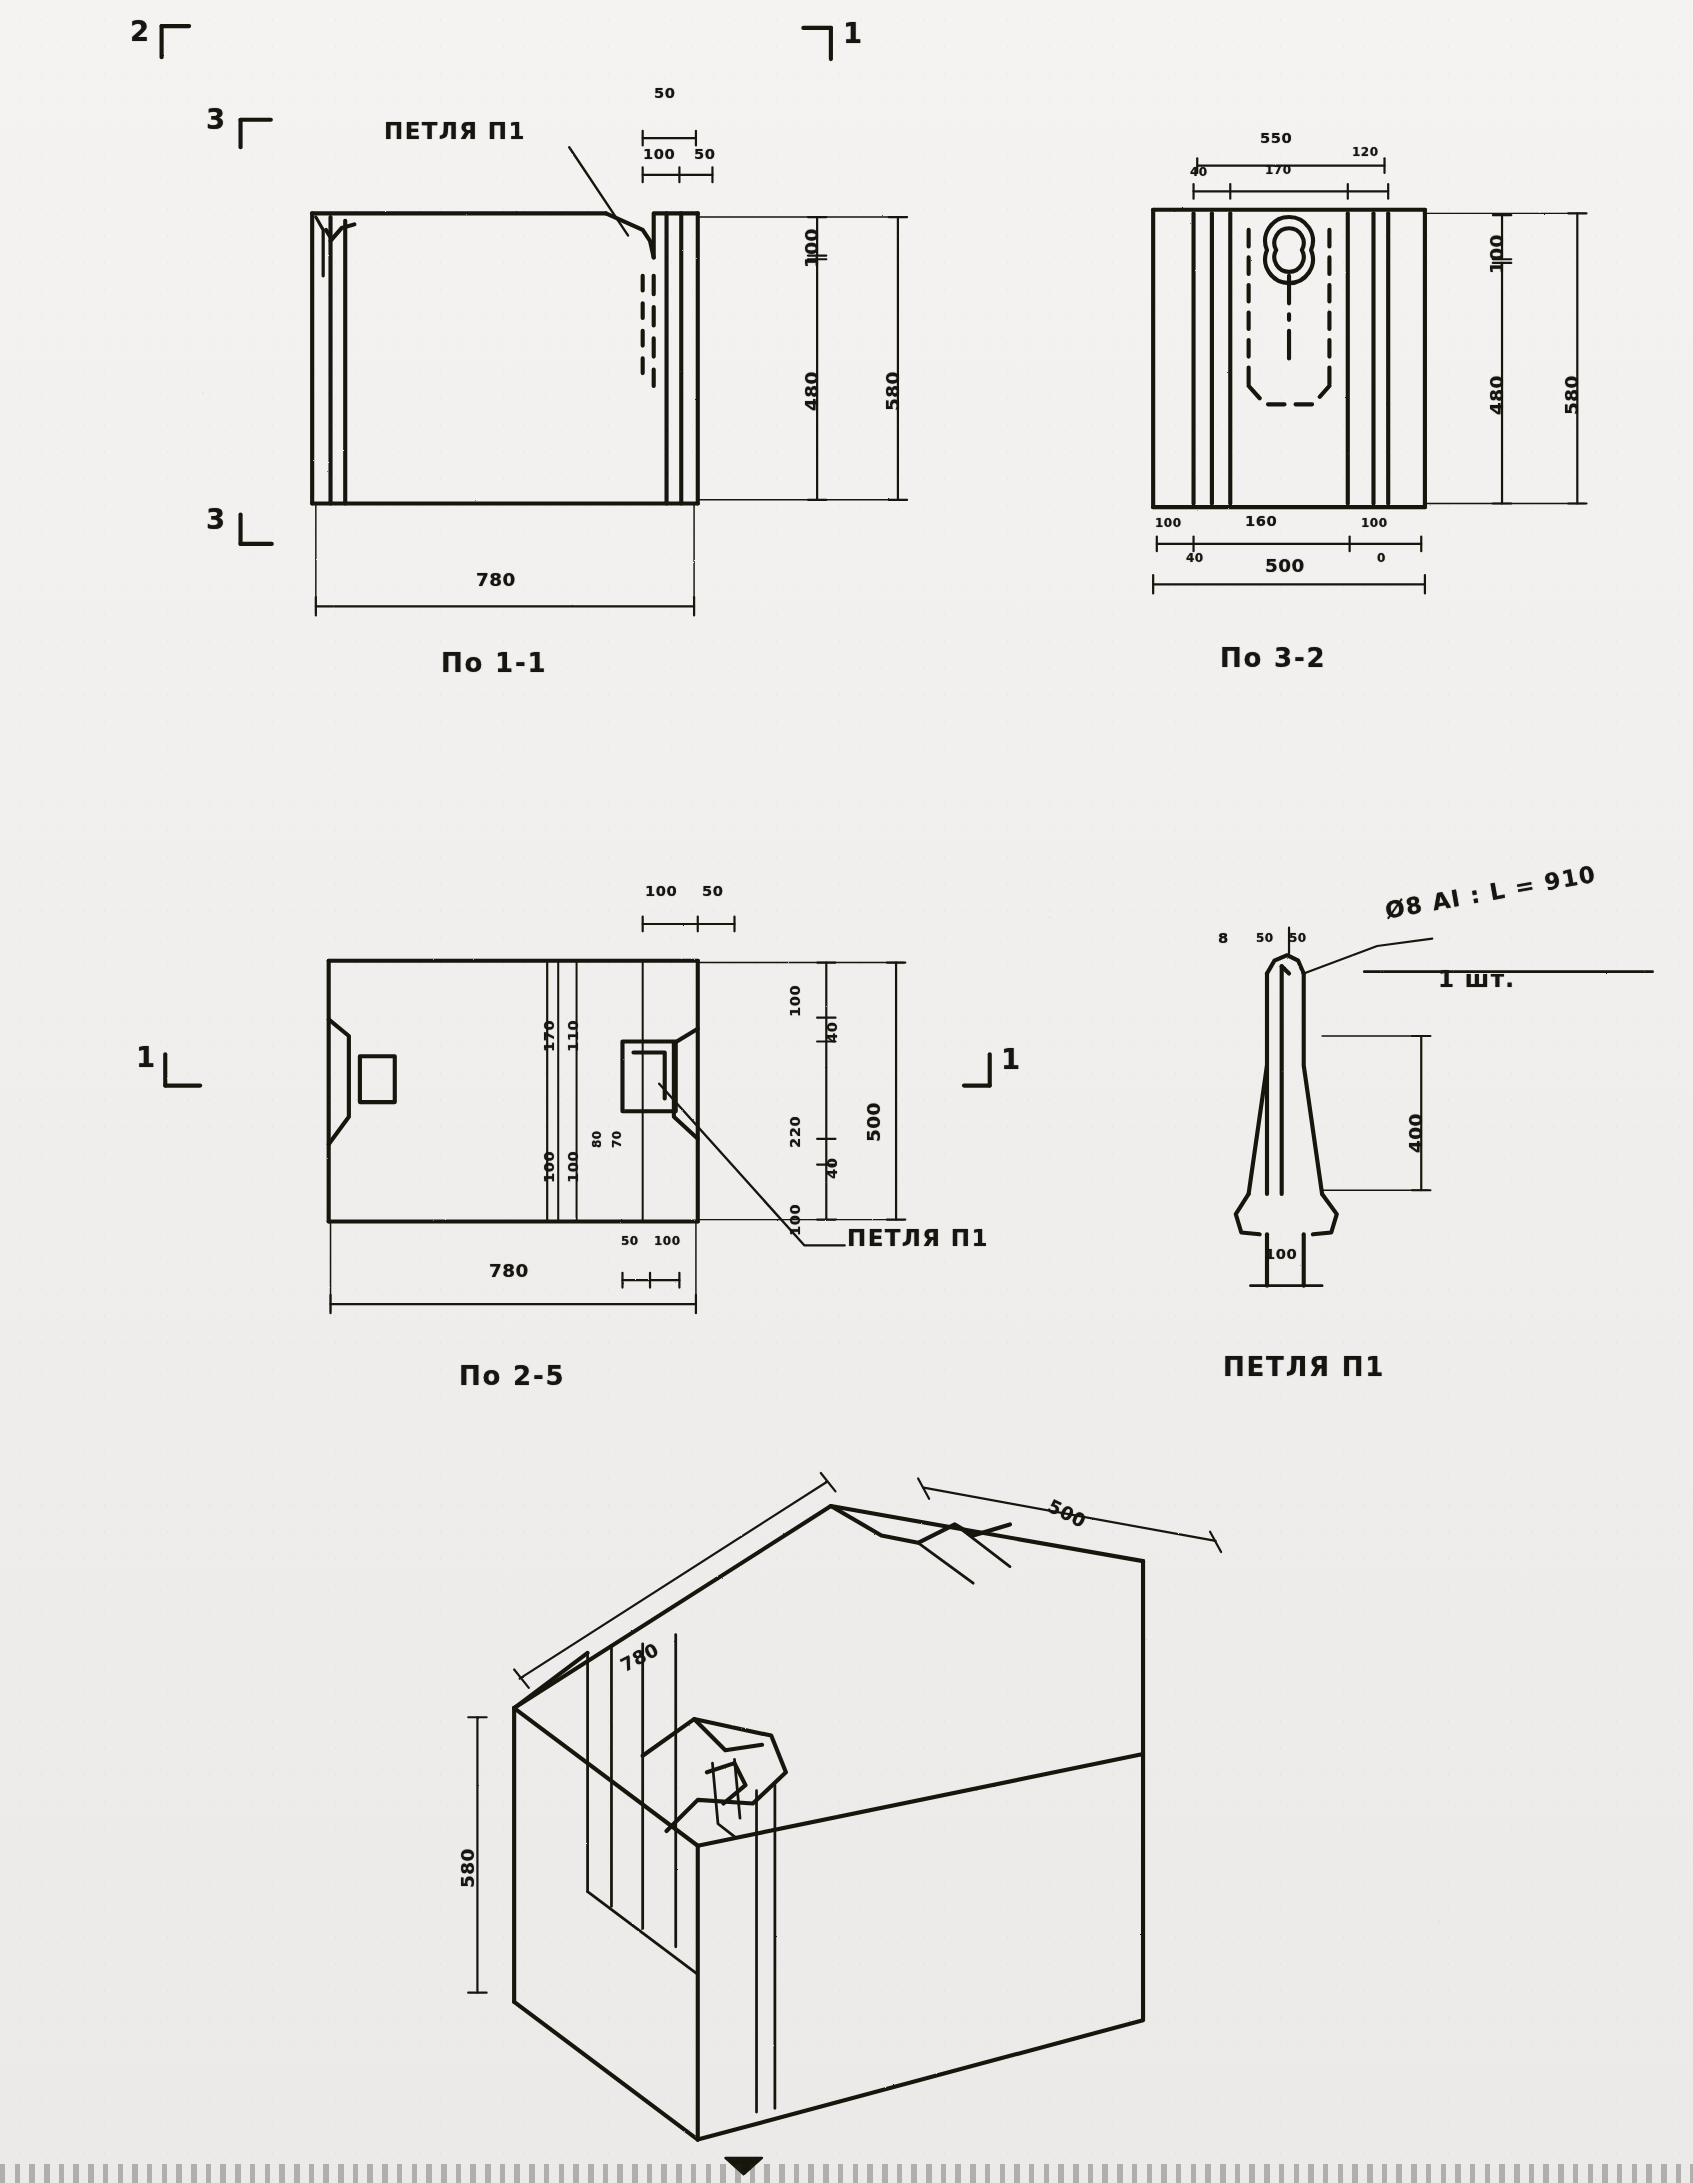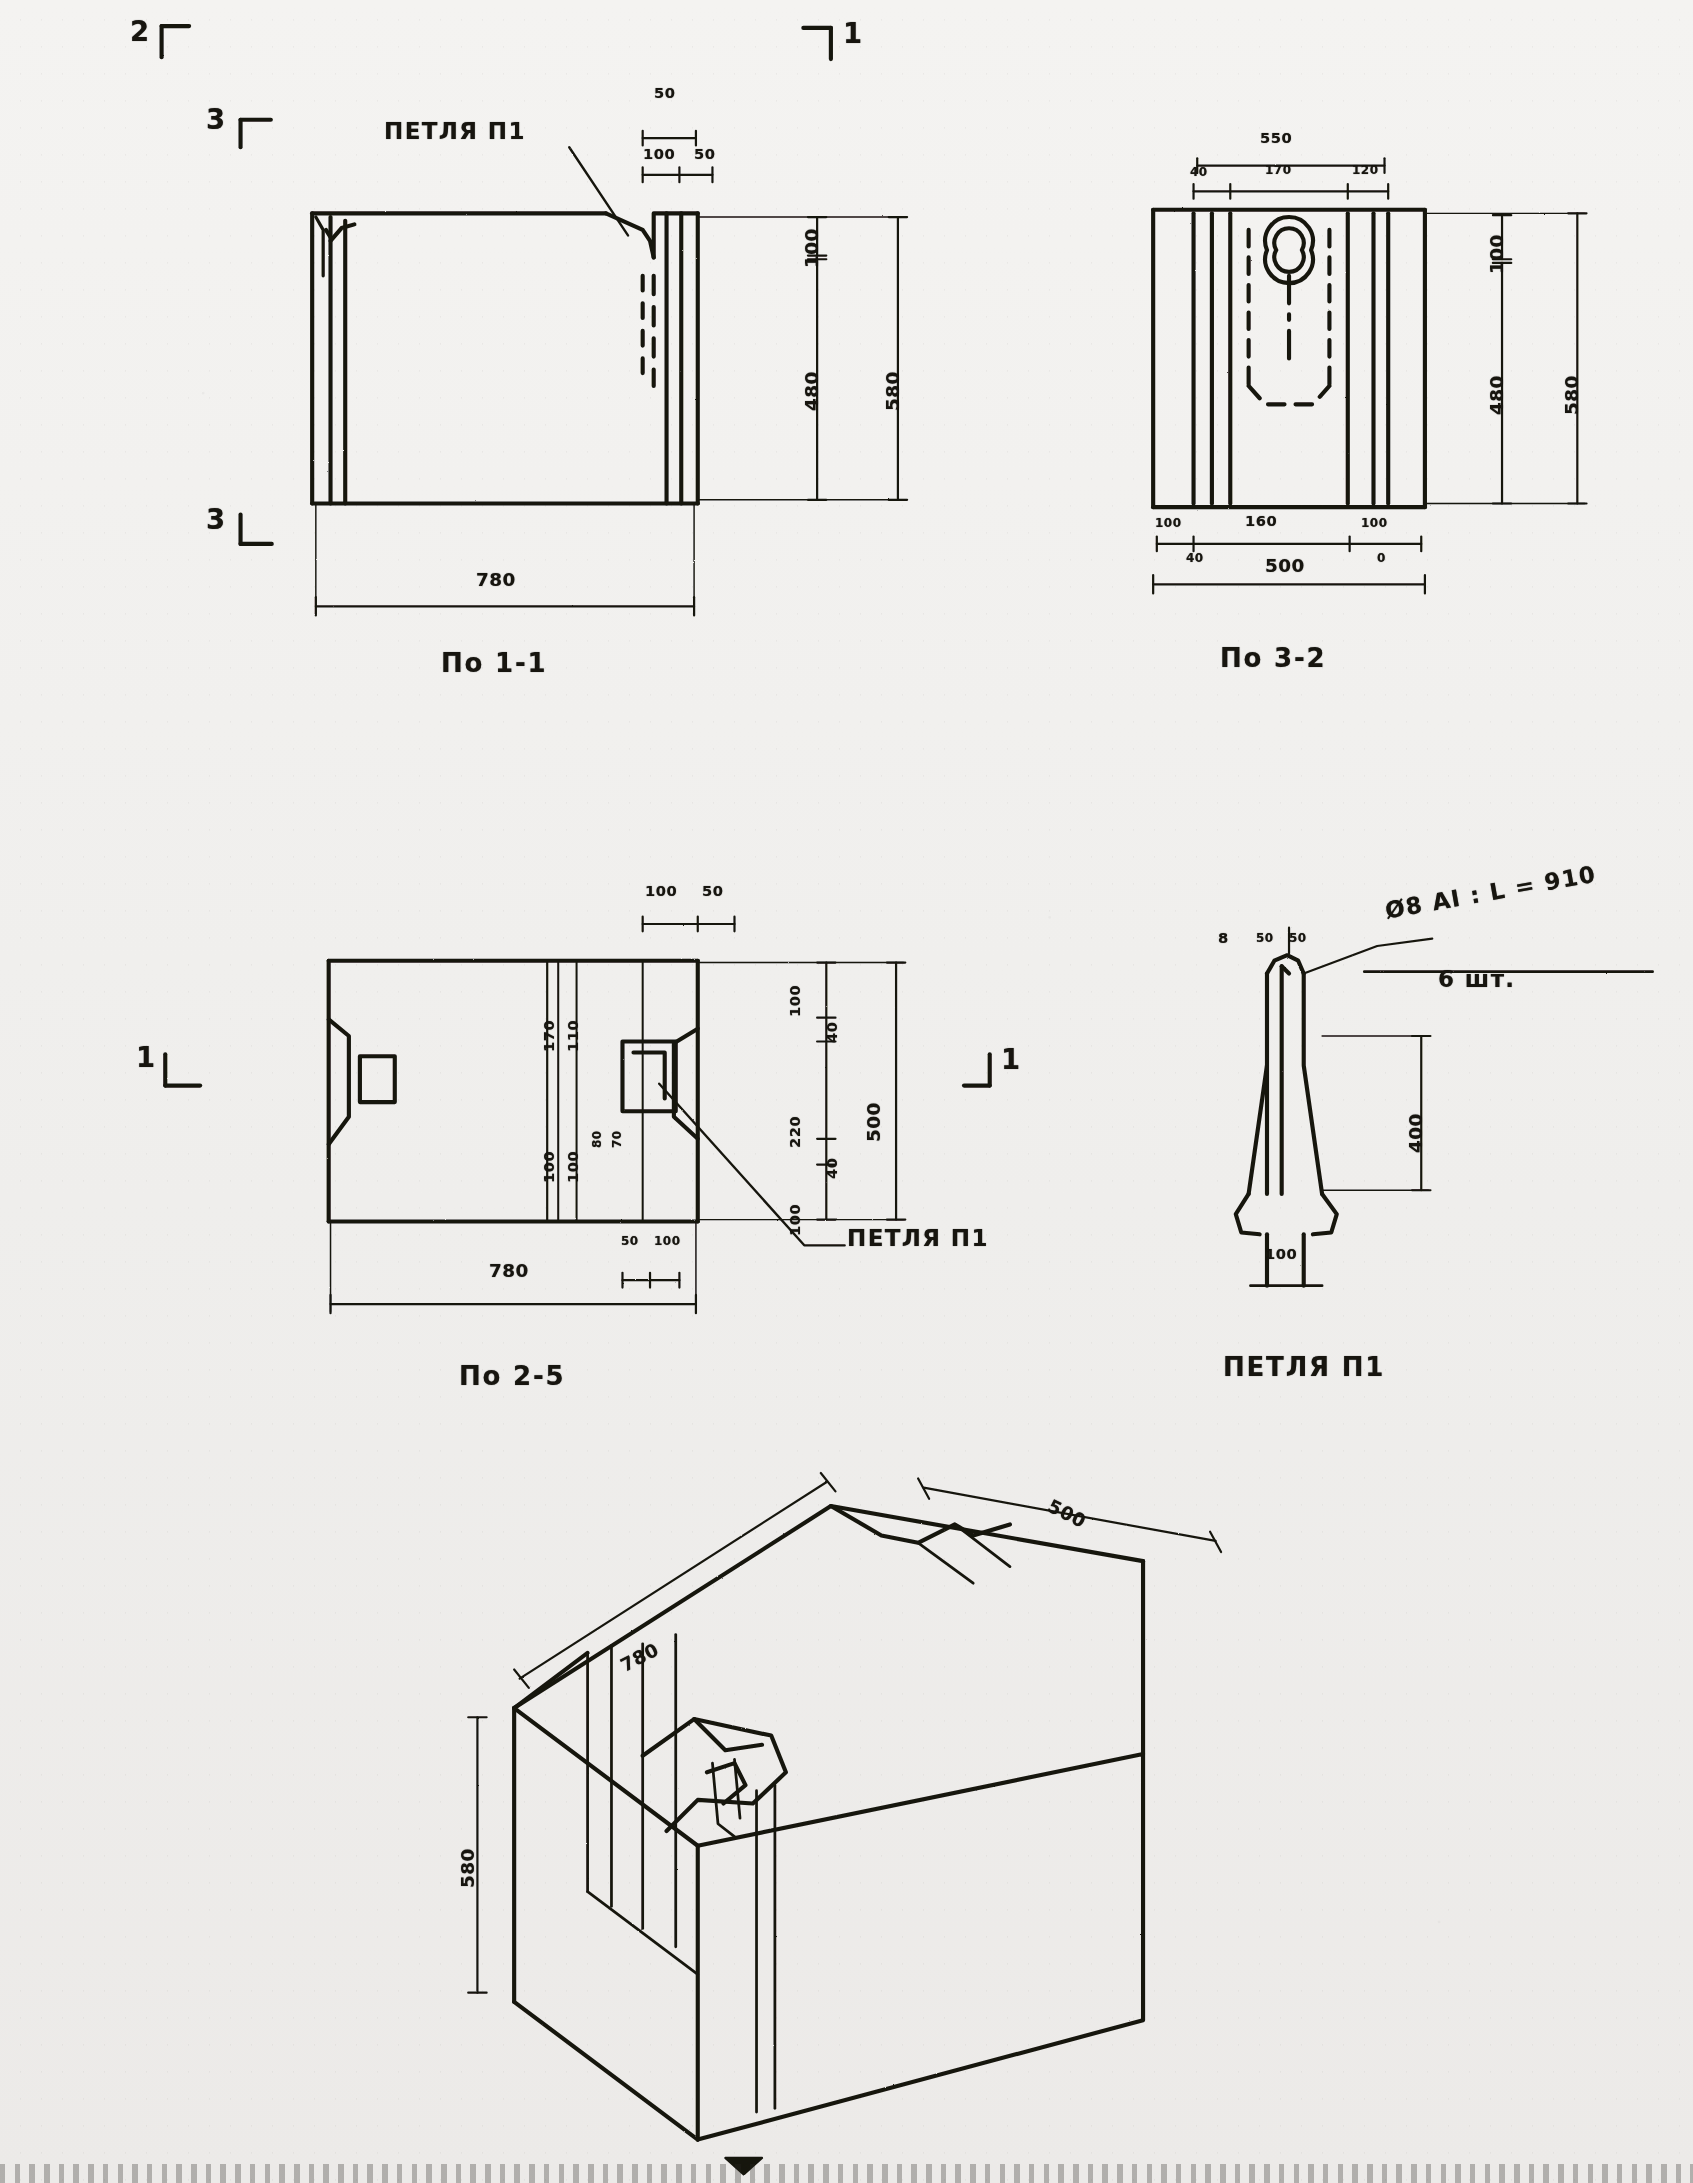--- a/index.html
+++ b/index.html
@@ -388,21 +388,21 @@
 <div class="lbl dim-s" style="left:694px;top:145px;">50</div>
 <div class="lbl dim rot90" style="left:801px;top:268px;">100</div>
 <div class="lbl dim rot90" style="left:801px;top:411px;">480</div>
 <div class="lbl dim rot90" style="left:882px;top:411px;">580</div>
 <div class="lbl dim" style="left:476px;top:569px;">780</div>
 <div class="lbl cap" style="left:441px;top:648px;">По 1-1</div>
 
 <div class="lbl dim-s" style="left:1260px;top:129px;">550</div>
 <div class="lbl dim-xs" style="left:1190px;top:165px;">40</div>
 <div class="lbl dim-xs" style="left:1265px;top:163px;">170</div>
-<div class="lbl dim-xs" style="left:1352px;top:163px;">120</div>
+<div class="lbl dim-xs" style="left:1352px;top:145px;">120</div>
 <div class="lbl dim rot90" style="left:1486px;top:274px;">100</div>
 <div class="lbl dim rot90" style="left:1486px;top:415px;">480</div>
 <div class="lbl dim rot90" style="left:1561px;top:415px;">580</div>
 <div class="lbl dim-xs" style="left:1155px;top:516px;">100</div>
 <div class="lbl dim-s" style="left:1245px;top:512px;">160</div>
 <div class="lbl dim-xs" style="left:1361px;top:516px;">100</div>
 <div class="lbl dim-xs" style="left:1186px;top:551px;">40</div>
 <div class="lbl dim-xs" style="left:1377px;top:551px;">0</div>
 <div class="lbl dim" style="left:1265px;top:555px;">500</div>
 <div class="lbl cap" style="left:1220px;top:643px;">По 3-2</div>
@@ -426,21 +426,21 @@
 <div class="lbl dim" style="left:489px;top:1260px;">780</div>
 <div class="lbl cap2" style="left:847px;top:1225px;">ПЕТЛЯ П1</div>
 <div class="lbl cap" style="left:459px;top:1361px;">По 2-5</div>
 
 <div class="lbl dim-s" style="left:1218px;top:929px;">8</div>
 <div class="lbl dim-xs" style="left:1256px;top:931px;">50</div>
 <div class="lbl dim-xs" style="left:1289px;top:931px;">50</div>
 <div class="lbl dim rot90" style="left:1405px;top:1153px;">400</div>
 <div class="lbl dim-s" style="left:1265px;top:1245px;">100</div>
 <div class="lbl cap2" style="left:1383px;top:898px;transform:rotate(-10deg);transform-origin:left top;">Ø8 AI : L = 910</div>
-<div class="lbl cap2" style="left:1438px;top:966px;">6 шт.</div>
+<div class="lbl cap2" style="left:1438px;top:966px;">1 шт.</div>
 <div class="lbl cap" style="left:1223px;top:1352px;">ПЕТЛЯ П1</div>
 
 <div class="lbl dim rotIso1" style="left:617px;top:1657px;">780</div>
 <div class="lbl dim rotIso2" style="left:1054px;top:1495px;">500</div>
 <div class="lbl dim rot90" style="left:457px;top:1888px;">580</div>
 
 <div class="bottomband"></div>
 <div id="noise"></div>
 
 

